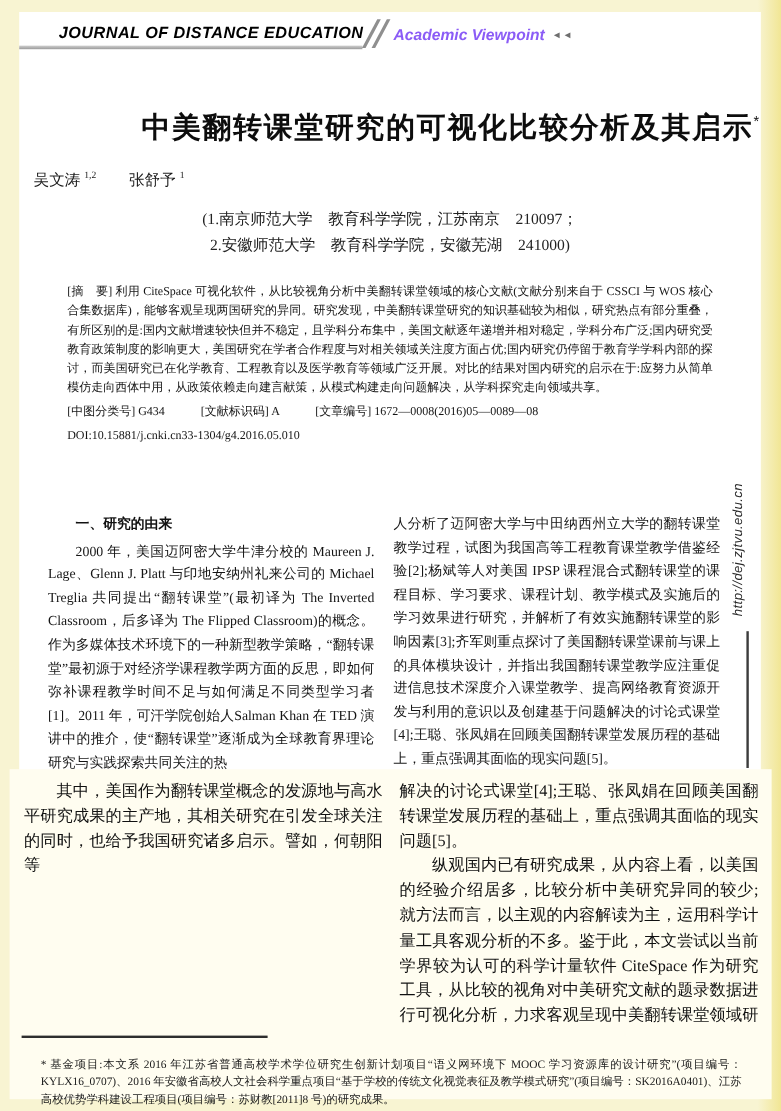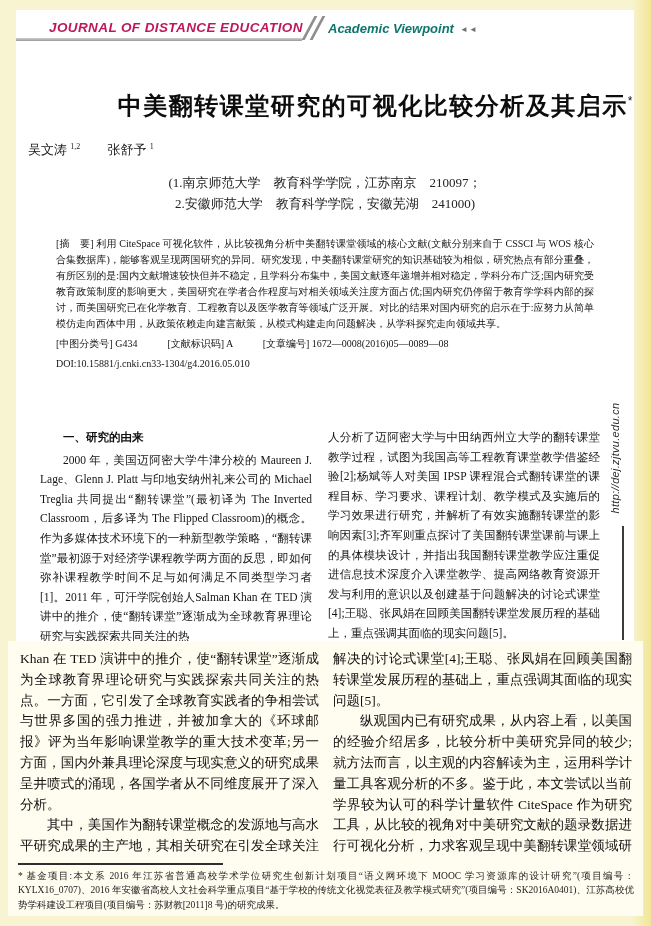--- a/index.html
+++ b/index.html
@@ -21,26 +21,26 @@
   }
   .slash{
     position:absolute;top:6px;width:3px;height:24px;background:#8f8f8f;
     transform:skewX(-28deg);
   }
   .slash.s1{left:292px;}
   .slash.s2{left:300px;}
   .journal-title{
     position:absolute;left:33px;top:10px;
     font-family:"Liberation Sans","DejaVu Sans",sans-serif;
-    font-style:italic;font-weight:bold;font-size:13.5px;letter-spacing:.4px;color:#be185d;
+    font-style:italic;font-weight:bold;font-size:13.5px;letter-spacing:.4px;color:#000000;
   }
   .section-label{
     position:absolute;left:312px;top:11px;
     font-family:"Liberation Sans","DejaVu Sans",sans-serif;
-    font-style:italic;font-weight:bold;font-size:13px;color:#0f766e;
+    font-style:italic;font-weight:bold;font-size:13px;color:#8b5cf6;
   }
   .mast-arrows{
     position:absolute;left:444px;top:15px;font-size:8px;color:#6e6e6e;letter-spacing:1px;
   }
   
   .art-title{
     position:absolute;left:0;top:80px;width:100%;text-align:right;
     font-family:"Liberation Sans","DejaVu Sans",sans-serif;
     font-weight:bold;font-size:24px;letter-spacing:1.5px;color:#0d0d0d;
   }
@@ -99,21 +99,21 @@
   }
   .ov-col{flex:1;}
   .ov-col p{margin:0;}
   .footnote{
     position:absolute;left:10px;top:222px;width:616px;
     font-size:9.5px;line-height:14.5px;text-align:justify;color:#1a1a1a;
   }
   .footnote-rule{
     width:205px;height:1.5px;background:#2e2e2e;margin:0 0 4px 0;
   }
-  .footnote p{margin:0;}
+  .footnote p{margin:16px;}
 </style>
 </head>
 <body>
 
 <div class="page">
 
   <div>
     <div class="mast-rule"></div>
     <div class="journal-title">JOURNAL OF DISTANCE EDUCATION</div>
     <div class="slash s1"></div>
@@ -152,21 +152,20 @@
     </div>
   </div>
 
   <div class="vert-url">http://dej.zjtvu.edu.cn</div>
   <div class="vert-rule"></div>
 </div>
 
 <div class="overlay">
   <div class="ov-columns">
     <div class="ov-col">
-      <p>Khan 在 TED 演讲中的推介，使“翻转课堂”逐渐成为全球教育界理论研究与实践探索共同关注的热点。一方面，它引发了全球教育实践者的争相尝试与世界多国的强力推进，并被加拿大的《环球邮报》评为当年影响课堂教学的重大技术变革;另一方面，国内外兼具理论深度与现实意义的研究成果呈井喷式的涌现，各国学者从不同维度展开了深入分析。</p>
       <p class="indent">其中，美国作为翻转课堂概念的发源地与高水平研究成果的主产地，其相关研究在引发全球关注的同时，也给予我国研究诸多启示。譬如，何朝阳等</p>
     </div>
     <div class="ov-col">
       <p>解决的讨论式课堂[4];王聪、张凤娟在回顾美国翻转课堂发展历程的基础上，重点强调其面临的现实问题[5]。</p>
       <p class="indent">纵观国内已有研究成果，从内容上看，以美国的经验介绍居多，比较分析中美研究异同的较少;就方法而言，以主观的内容解读为主，运用科学计量工具客观分析的不多。鉴于此，本文尝试以当前学界较为认可的科学计量软件 CiteSpace 作为研究工具，从比较的视角对中美研究文献的题录数据进行可视化分析，力求客观呈现中美翻转课堂领域研究的异同，以期为国内研究提供新的思路与方向。</p>
     </div>
   </div>
   <div class="footnote">
     <div class="footnote-rule"></div>
     <p>* 基金项目:本文系 2016 年江苏省普通高校学术学位研究生创新计划项目“语义网环境下 MOOC 学习资源库的设计研究”(项目编号：KYLX16_0707)、2016 年安徽省高校人文社会科学重点项目“基于学校的传统文化视觉表征及教学模式研究”(项目编号：SK2016A0401)、江苏高校优势学科建设工程项目(项目编号：苏财教[2011]8 号)的研究成果。</p>

